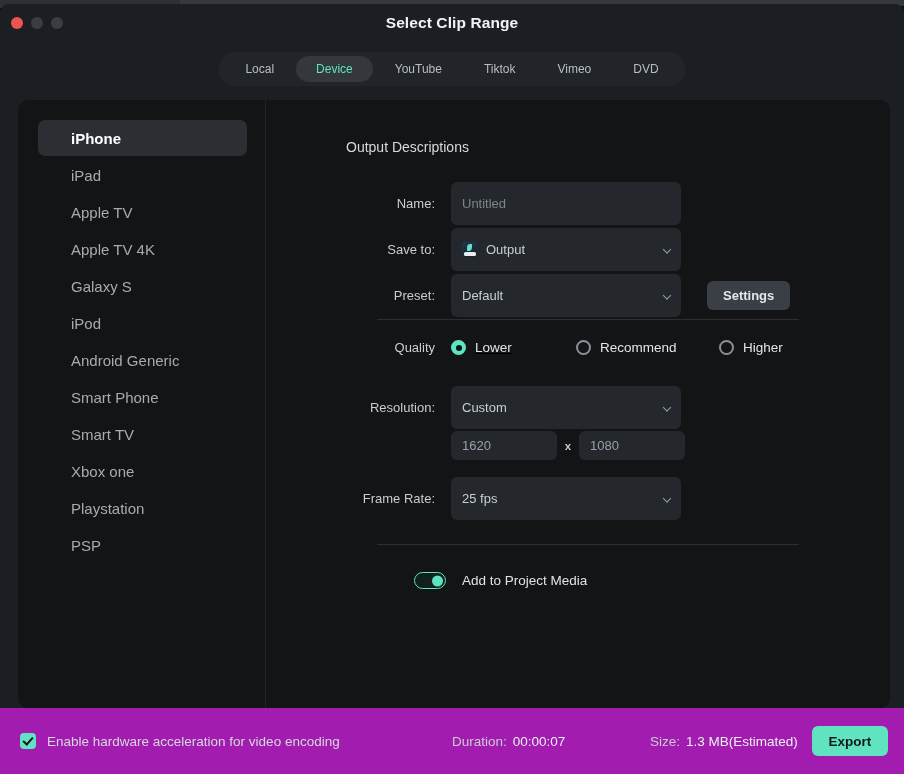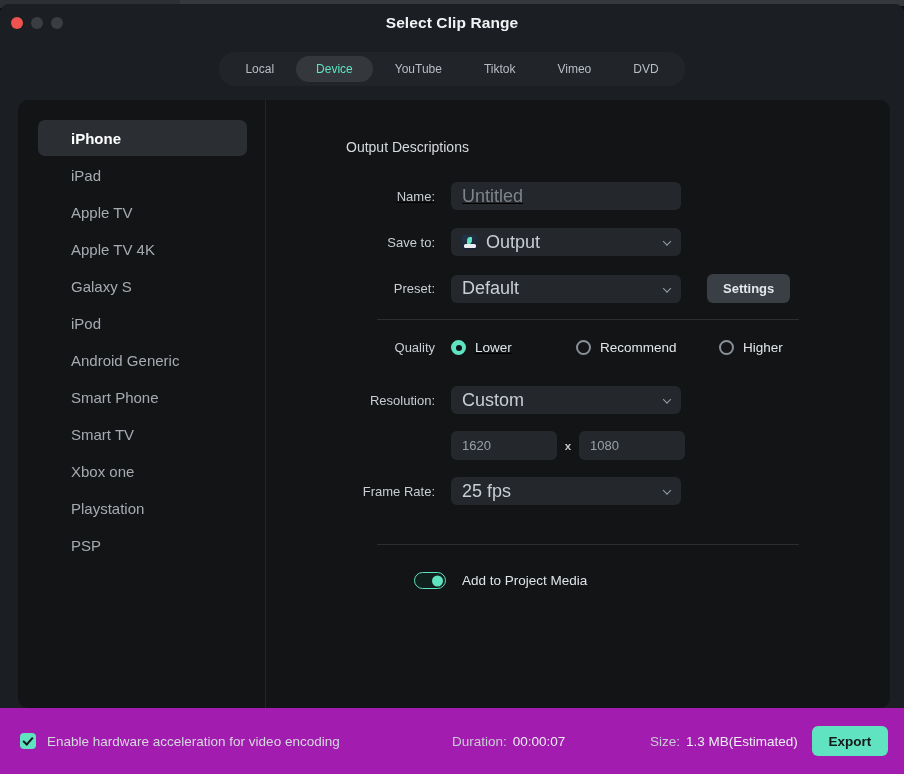--- a/index.html
+++ b/index.html
@@ -139,26 +139,26 @@
   .row-label {
     width: 185px;
     text-align: right;
     padding-right: 16px;
     font-size: 13px;
     color: #c9ced4;
     flex: none;
   }
 
   .field {
-    height: 28px;
+    height: 43px;
     background: #24282c;
     border-radius: 6px;
     display: flex; align-items: center;
     padding: 0 11px;
-    font-size: 18px;
+    font-size: 13px;
     color: #9aa0a7;
     position: relative;
   }
   .field.input { width: 230px; color: #7d848c; }
   .field.select { width: 230px; cursor: pointer; }
   .chev {
     position: absolute; right: 11px; top: 50%;
     transform: translateY(-60%) rotate(45deg);
     width: 6px; height: 6px;
     border-right: 1.6px solid #9aa0a7;
@@ -350,21 +350,21 @@
         <div class="side-item">Smart TV</div>
         <div class="side-item">Xbox one</div>
         <div class="side-item">Playstation</div>
         <div class="side-item">PSP</div>
       </div>
 
       <div id="form">
 
         <div id="section-title">Output Descriptions</div>
 
-        <div class="row" style="top:82px;text-decoration:underline;">
+        <div class="row" style="top:82px;">
           <div class="row-label">Name:</div>
           <div class="field input">Untitled</div>
         </div>
 
         <div class="row" style="top:128px;">
           <div class="row-label">Save to:</div>
           <div class="field select">
             <span class="app-icon"></span>
             <span class="val">Output</span>
             <span class="chev"></span>

